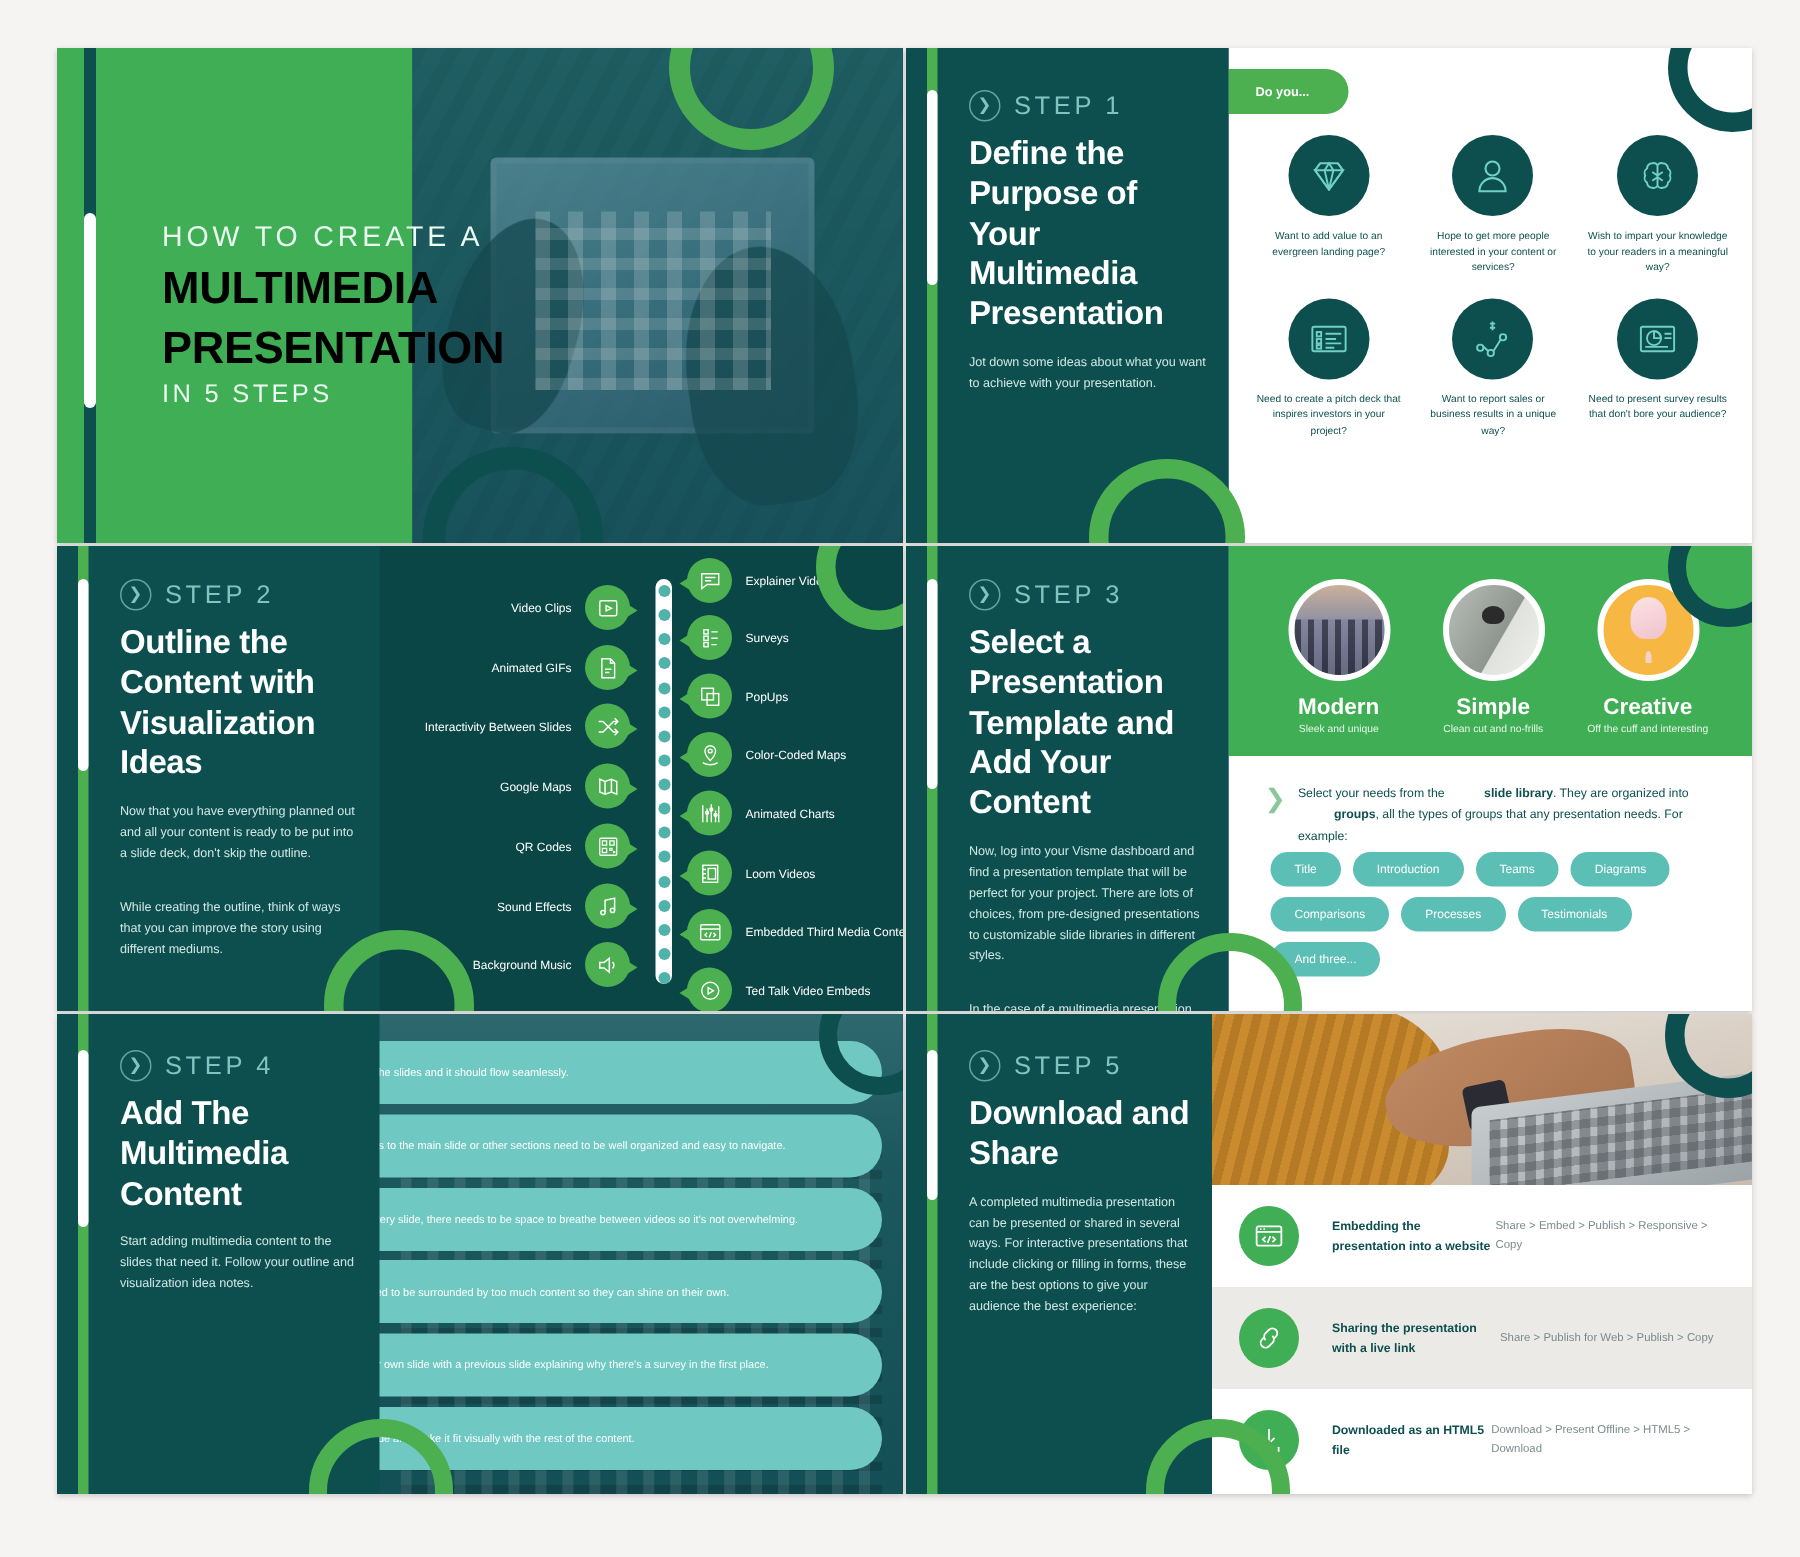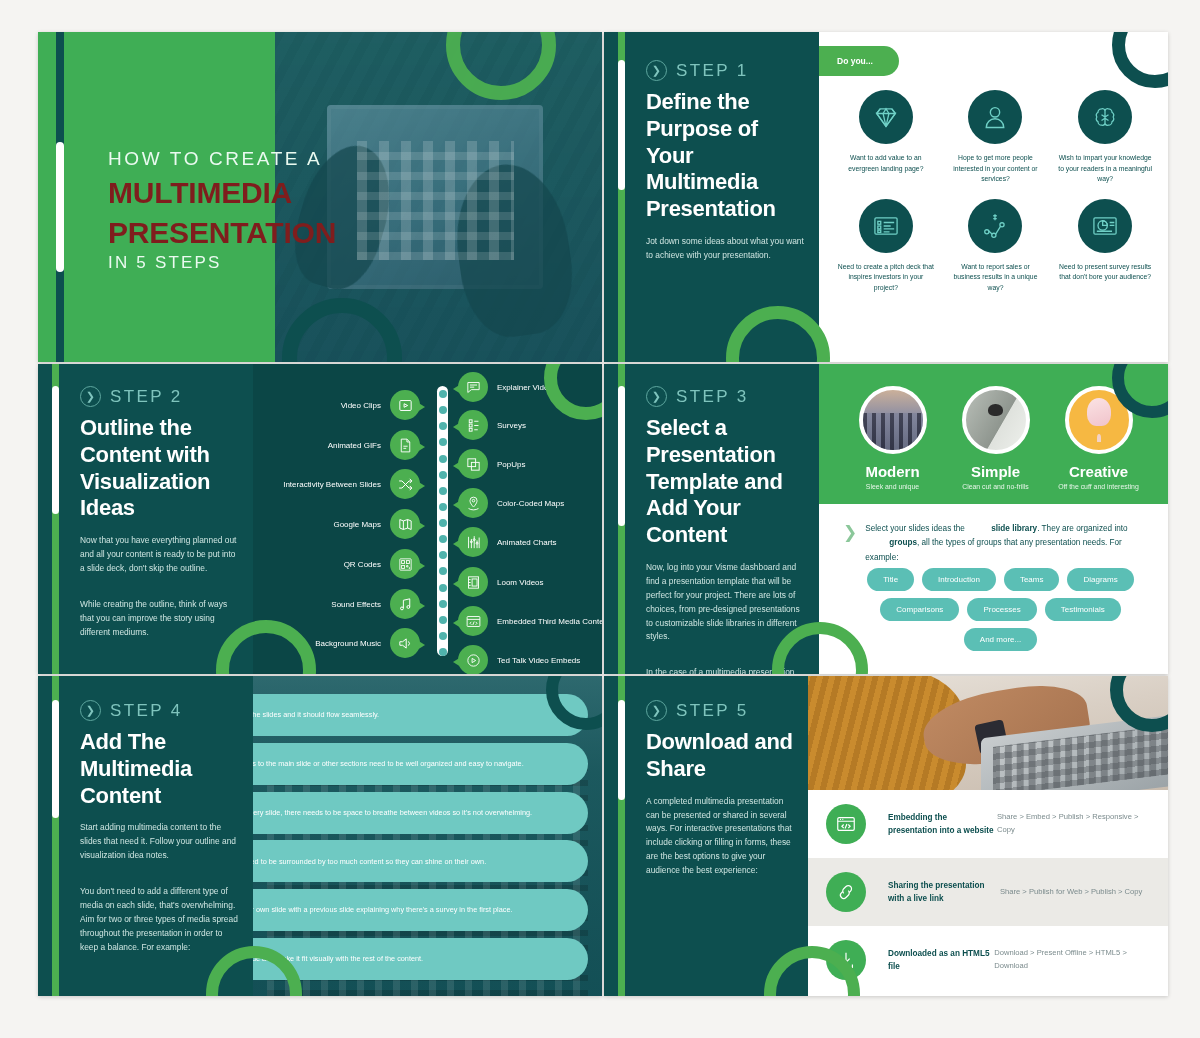--- a/index.html
+++ b/index.html
@@ -85,21 +85,21 @@
     position:absolute; background: rgba(20,70,78,0.72);
     border-radius: 50% 50% 40% 40%; filter: blur(0.5px);
   }
   .s1 .hand1 { left: 8%; top: 34%; width: 26%; height: 44%; transform: rotate(16deg); }
   .s1 .hand2 { left: 56%; top: 40%; width: 34%; height: 52%; transform: rotate(-8deg); }
   .s1 .titlewrap { position: absolute; left: 70px; top: 116px; z-index: 8; }
   .t1-small {
     color: #eafaf0; font-size: 19px; letter-spacing: 2.6px; font-weight: 300;
   }
   .t1-big {
-    color: #7f1d1d; font-size: 30px; font-weight: bold;
+    color: #000000; font-size: 30px; font-weight: bold;
     letter-spacing: -0.2px; line-height: 1.12; margin: 6px 0 4px;
   }
   .t1-sub {
     color: #eafaf0; font-size: 17px; letter-spacing: 2.2px; font-weight: 300;
   }
   .s1 .ringA {
     right: 46px; top: -42px; width: 110px; height: 110px;
     border: 14px solid #4caf50; opacity: .95;
   }
   .s1 .ringB {
@@ -234,21 +234,21 @@
   .tpldesc { margin-top: 3px; color: #e8f6ea; font-size: 6.9px; }
   .slideLibWrap {
     position: absolute; left: 24px; right: 16px; top: 158px;
     display: flex; gap: 8px;
   }
   .chevmark { color: #8bc79a; font-size: 17px; line-height: 1; margin-top: 2px; }
   .slideLibTxt { color: #0d4f4f; font-size: 8.2px; line-height: 1.75; }
   .slideLibTxt b { font-weight: bold; padding-left: 24px; }
   .pillbox {
     position: absolute; left: 28px; right: 14px; top: 204px;
-    display: flex; flex-wrap: wrap; gap: 7px 8px; justify-content: center;
+    display: flex; flex-wrap: wrap; gap: 7px 8px;
   }
   .pill {
     background: #5bbfb5; color: #ffffff; font-size: 8px;
     border-radius: 13px; padding: 7px 16px; white-space: nowrap;
   }
   .s4 .ringG {
     right: -24px; top: -26px; width: 80px; height: 80px;
     border: 12px solid #0d4f4f; z-index: 5;
   }
   .s4 .ringH {
@@ -674,31 +674,31 @@
           <div class="tpldesc">Clean cut and no-frills</div>
         </div>
         <div class="tplcard">
           <div class="tplimg ice"></div>
           <div class="tplname">Creative</div>
           <div class="tpldesc">Off the cuff and interesting</div>
         </div>
       </div>
       <div class="slideLibWrap">
         <div class="chevmark">❯</div>
-        <div class="slideLibTxt"><span>Select your slides ideas the </span><b>slide library</b><span>. They are organized into </span><b>groups</b><span>, all the types of groups that any presentation needs. For example:</span></div>
+        <div class="slideLibTxt"><span>Select your needs from the </span><b>slide library</b><span>. They are organized into </span><b>groups</b><span>, all the types of groups that any presentation needs. For example:</span></div>
       </div>
       <div class="pillbox">
         <span class="pill">Title</span>
         <span class="pill">Introduction</span>
         <span class="pill">Teams</span>
         <span class="pill">Diagrams</span>
         <span class="pill">Comparisons</span>
         <span class="pill">Processes</span>
         <span class="pill">Testimonials</span>
-        <span class="pill">And more...</span>
+        <span class="pill">And three...</span>
       </div>
     </div>
     <div class="leftcol">
       <div class="accentbar"></div>
       <div class="whitebar" style="top:22px;height:140px;"></div>
       <div style="position:absolute;left:42px;right:12px;top:22px;">
         <div class="stephead">
           <span class="stepcircle">❯</span>
           <span>STEP 3</span>
         </div>
@@ -786,21 +786,20 @@
       <div class="accentbar"></div>
       <div class="whitebar" style="top:24px;height:118px;"></div>
       <div style="position:absolute;left:42px;right:12px;top:24px;">
         <div class="stephead">
           <span class="stepcircle">❯</span>
           <span>STEP 4</span>
         </div>
         <div class="steptitle">Add The Multimedia Content</div>
         <div class="stepbody">
           <p>Start adding multimedia content to the slides that need it. Follow your outline and visualization idea notes.</p>
-          <p>You don't need to add a different type of media on each slide, that's overwhelming. Aim for two or three types of media spread throughout the presentation in order to keep a balance. For example:</p>
         </div>
       </div>
     </div>
     <div class="ring ringJ"></div>
   </div>
 
   <div class="slide s6">
     <div class="rightpanel">
       <div class="heroimg">
         <div class="sleeve"></div>

